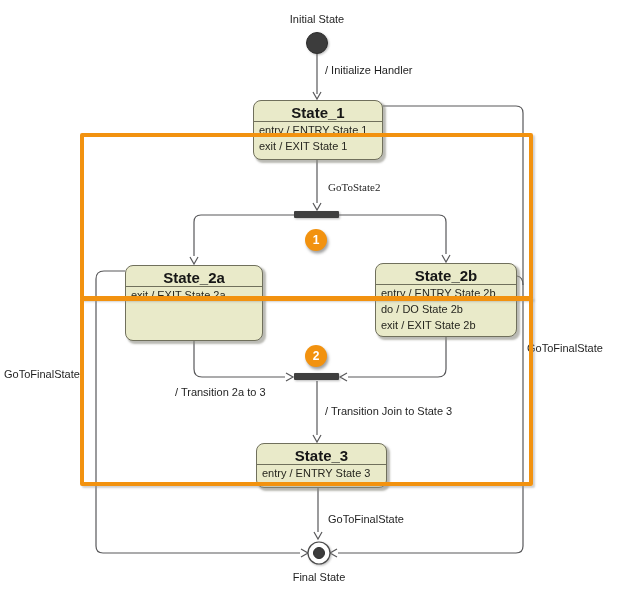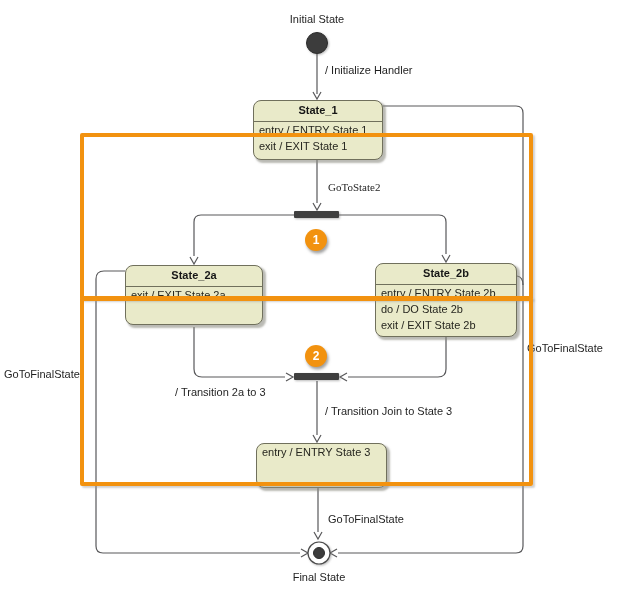--- a/index.html
+++ b/index.html
@@ -27,21 +27,21 @@
   }
   .lbl.center { text-align:center; }
 
   .state {
     position:absolute; background:var(--state-fill);
     border:1.5px solid var(--state-border); border-radius:8px;
     box-shadow:2.5px 2.5px 2px rgba(140,140,130,0.6);
     overflow:hidden;
   }
   .state-title {
-    font-size:11px; font-weight:bold; color:#161616; text-align:center;
+    font-size:15px; font-weight:bold; color:#161616; text-align:center;
     padding:3px 2px 2px 2px; border-bottom:1px solid var(--state-border);
     height:21px;
   }
   .state-action {
     font-size:11px; color:#26261f; padding:1px 5px 0 5px; line-height:15px;
     white-space:nowrap;
   }
 
   .anno-rect {
     position:absolute; border:4px solid var(--accent-orange); border-radius:2px;
@@ -117,37 +117,38 @@
   <div class="lbl" style="left:527px; top:342px;">GoToFinalState</div>
 
   <div class="state" style="left:253px; top:100px; width:130px; height:60px;">
     <div class="state-title">State_1</div>
     <div class="state-body">
       <div class="state-action">entry / ENTRY State 1</div>
       <div class="state-action">exit / EXIT State 1</div>
     </div>
   </div>
 
-  <div class="state" style="left:125px; top:265px; width:138px; height:60px;">
+  <div class="state" style="left:125px; top:265px; width:138px; height:76px;">
     <div class="state-title">State_2a</div>
     <div class="state-body">
       <div class="state-action">exit / EXIT State 2a</div>
     </div>
   </div>
 
   <div class="state" style="left:375px; top:263px; width:142px; height:74px;">
     <div class="state-title">State_2b</div>
     <div class="state-body">
       <div class="state-action">entry / ENTRY State 2b</div>
       <div class="state-action">do / DO State 2b</div>
       <div class="state-action">exit / EXIT State 2b</div>
     </div>
   </div>
 
   <div class="state" style="left:256px; top:443px; width:131px; height:45px;">
+    <div class="state-title">State_3</div>
     <div class="state-body">
       <div class="state-action">entry / ENTRY State 3</div>
     </div>
   </div>
 
   <div class="anno-rect" style="left:80px; top:133px; width:453px; height:167px;"></div>
   <div class="anno-rect" style="left:80px; top:297px; width:453px; height:189px;"></div>
 
   <div class="badge" style="left:305px; top:229px;">1</div>
   <div class="badge" style="left:305px; top:345px;">2</div>

